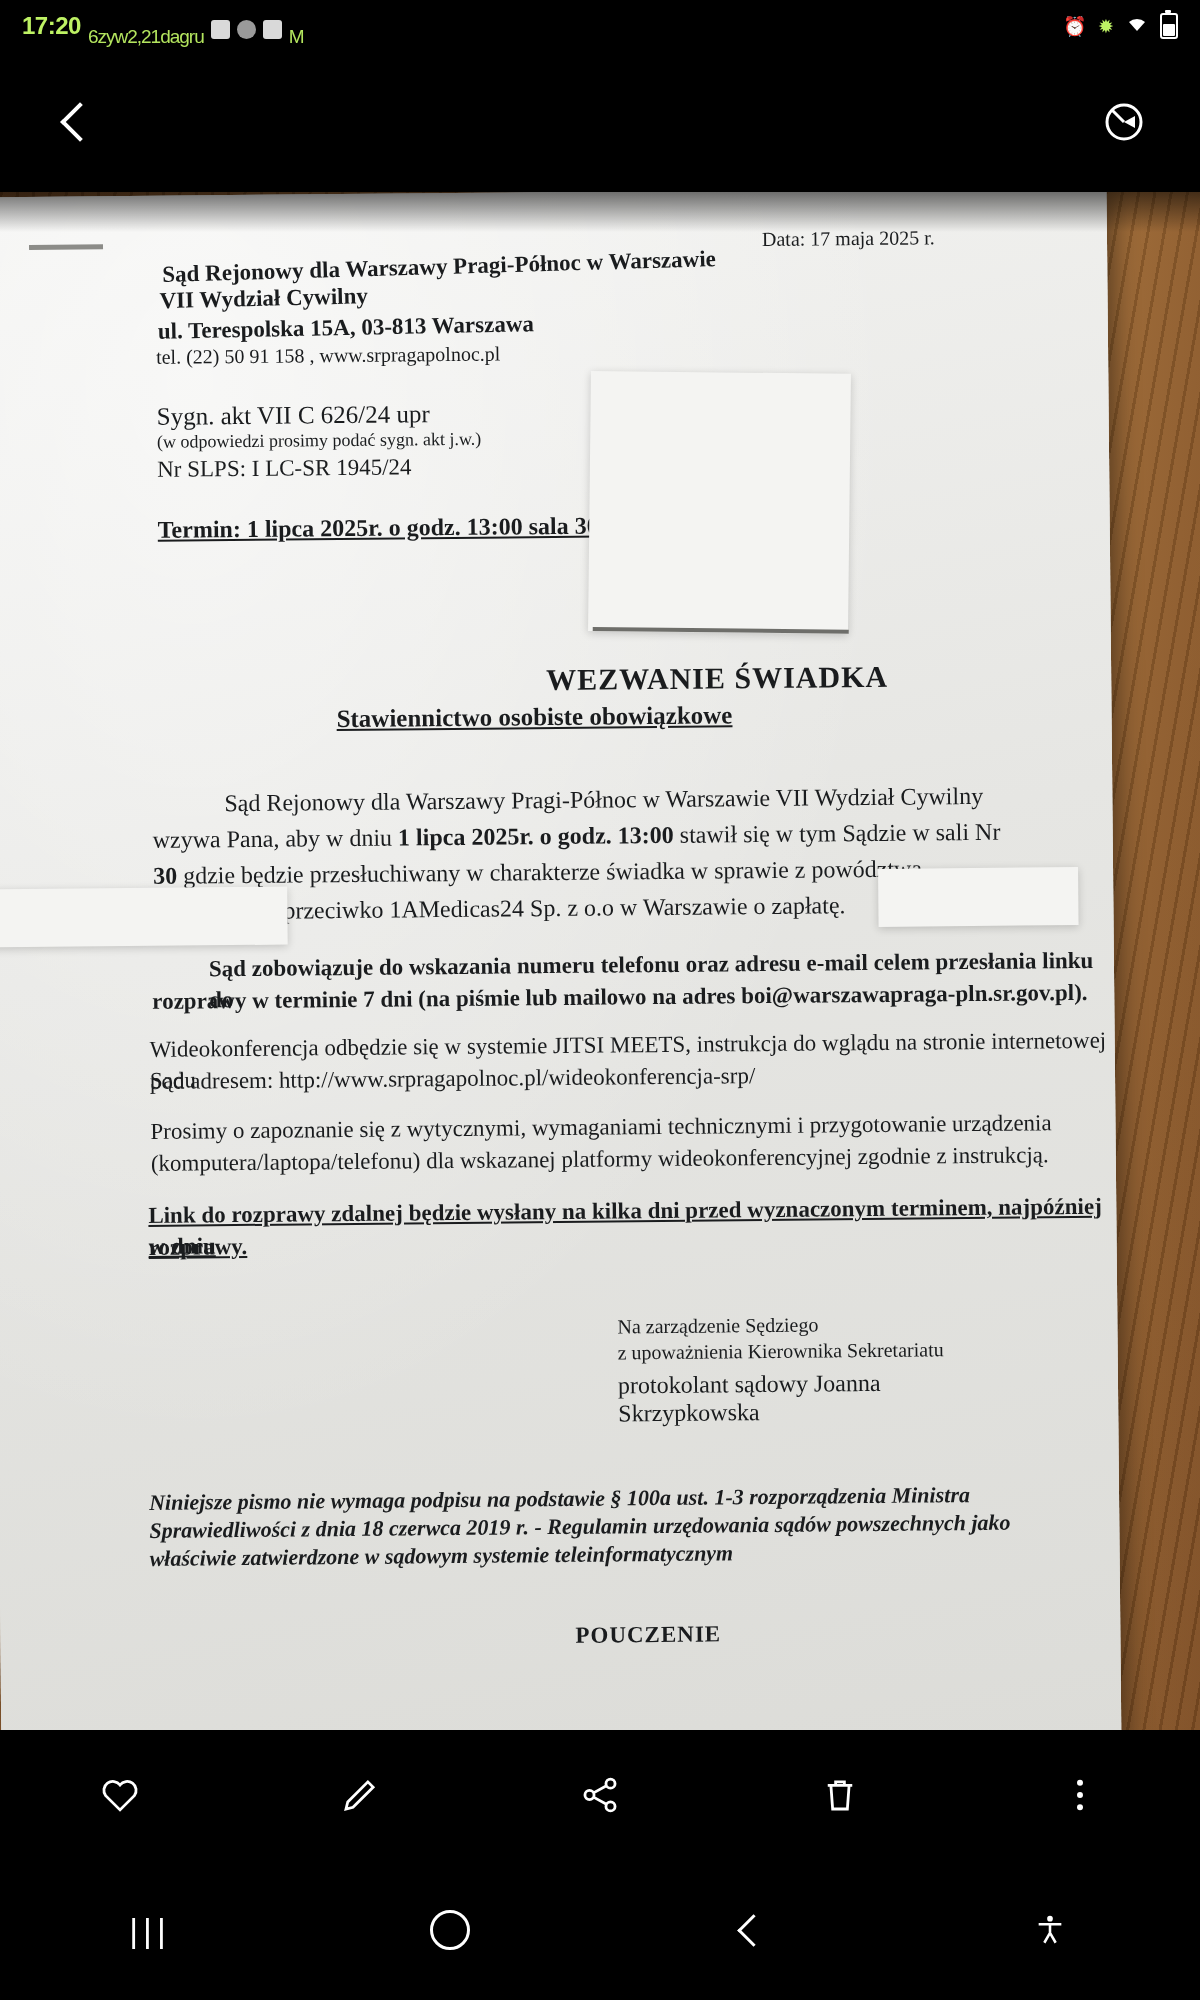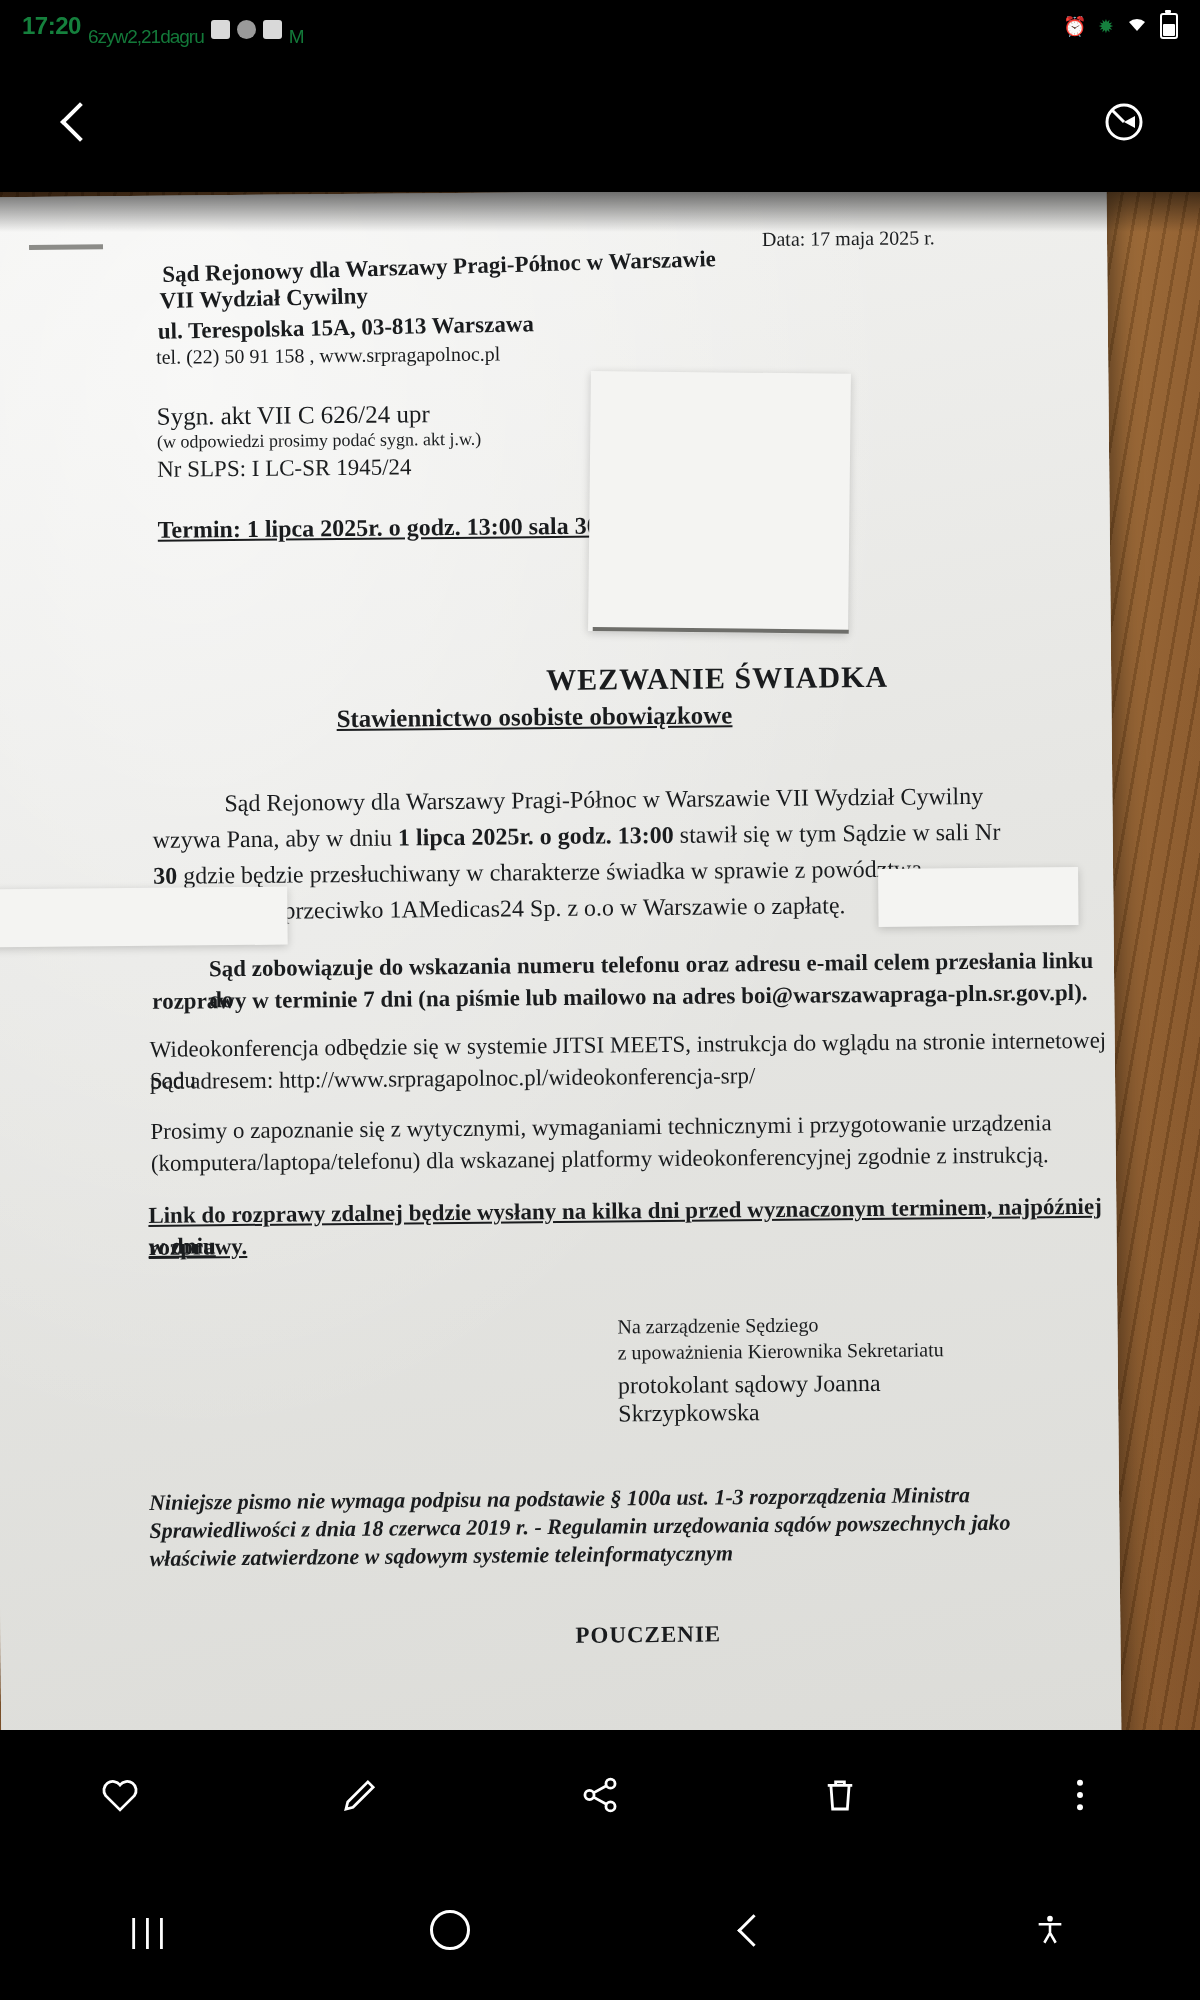--- a/index.html
+++ b/index.html
@@ -24,21 +24,21 @@
   
   .statusbar {
     position: absolute;
     top: 0; left: 0; right: 0;
     height: 52px;
     display: flex;
     align-items: center;
     justify-content: space-between;
     padding: 0 22px;
     box-sizing: border-box;
-    color: #15803d;
+    color: #bef264;
     font-size: 23px;
   }
   .status-left {
     display: flex;
     align-items: center;
     gap: 7px;
     white-space: nowrap;
     overflow: hidden;
   }
   .status-clock { font-weight: bold; font-size: 24px; letter-spacing: -0.5px; }

